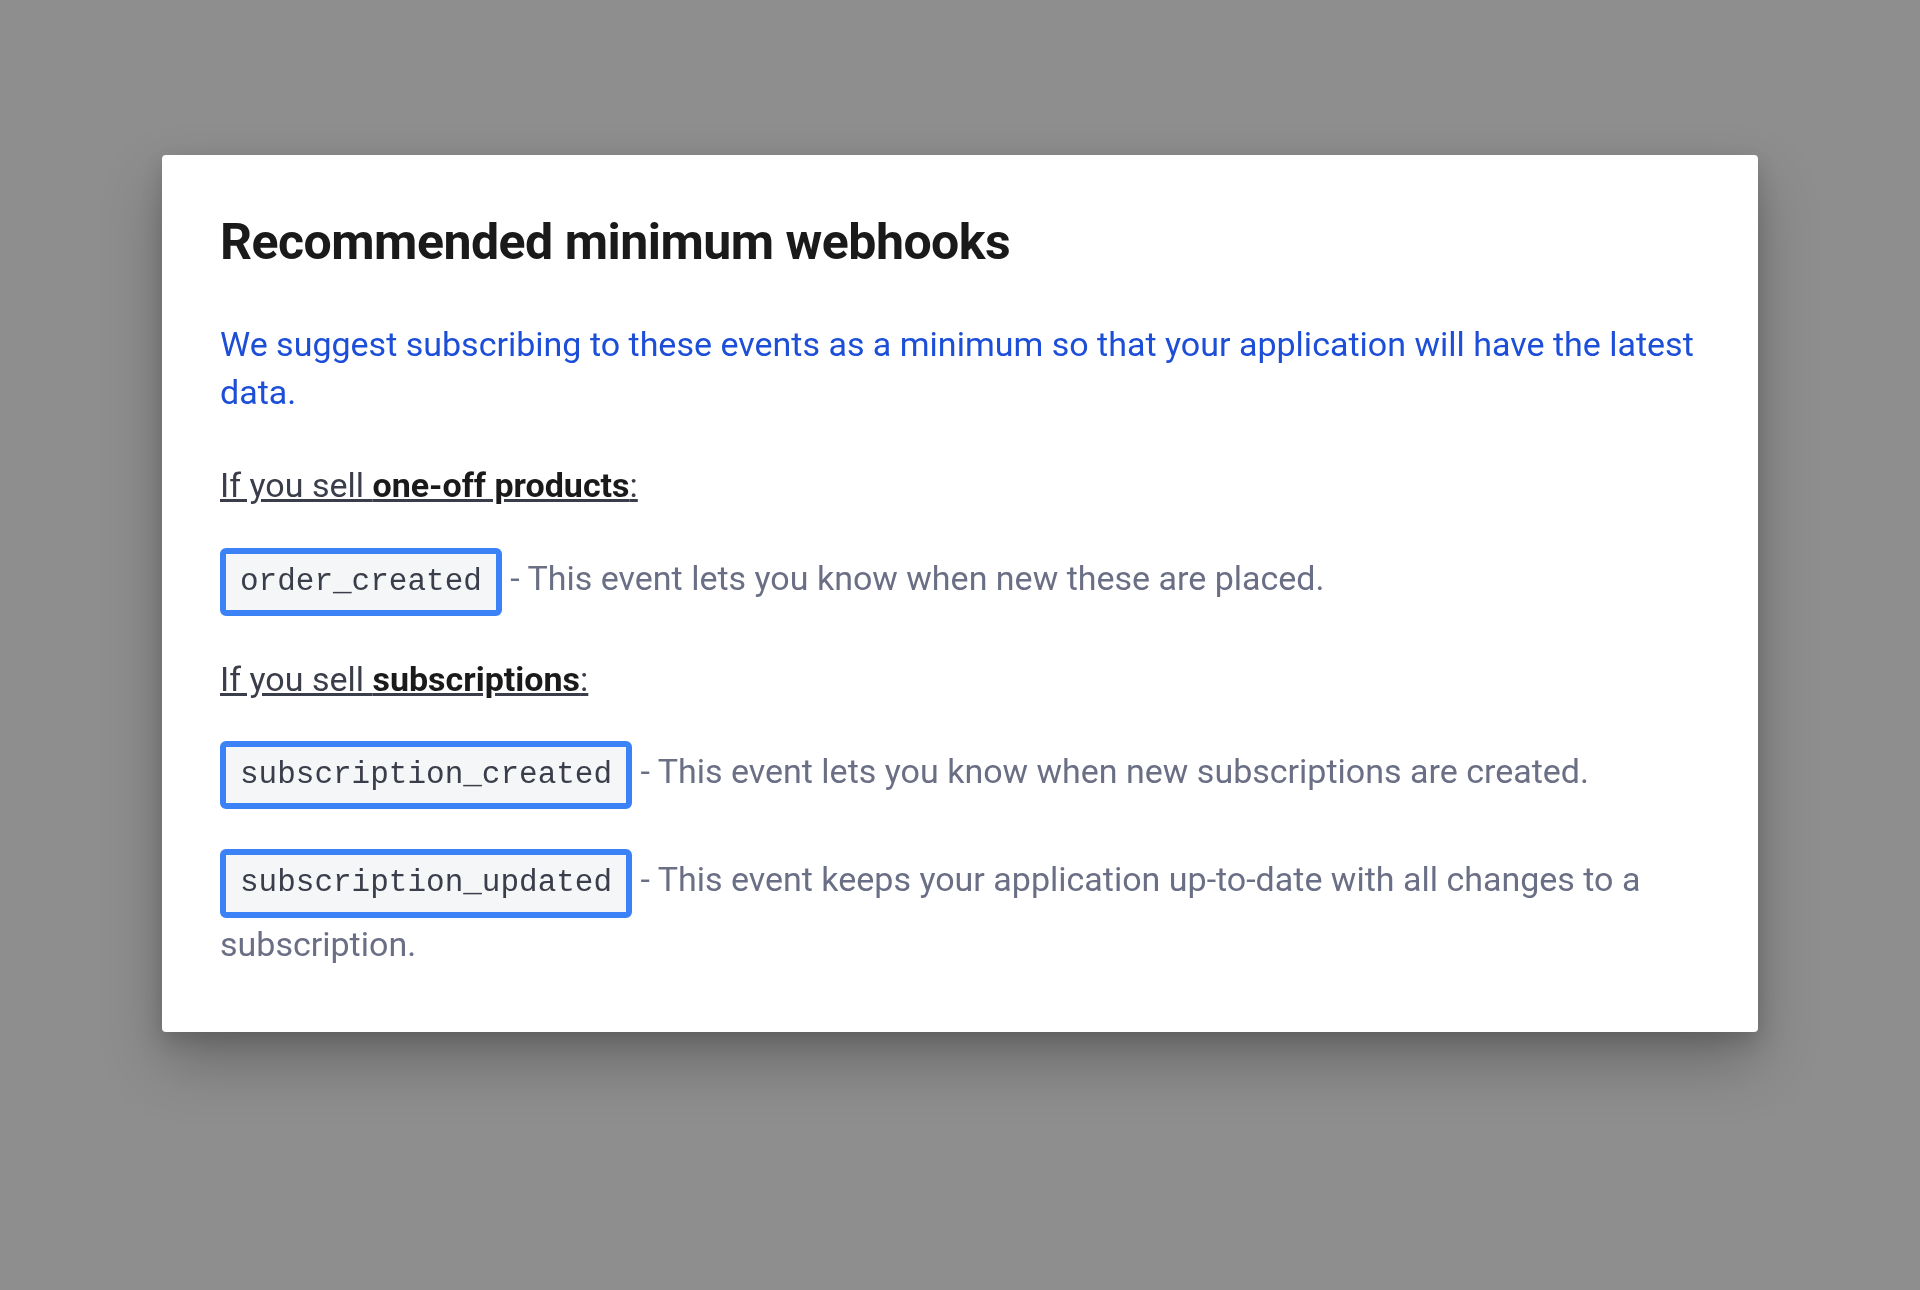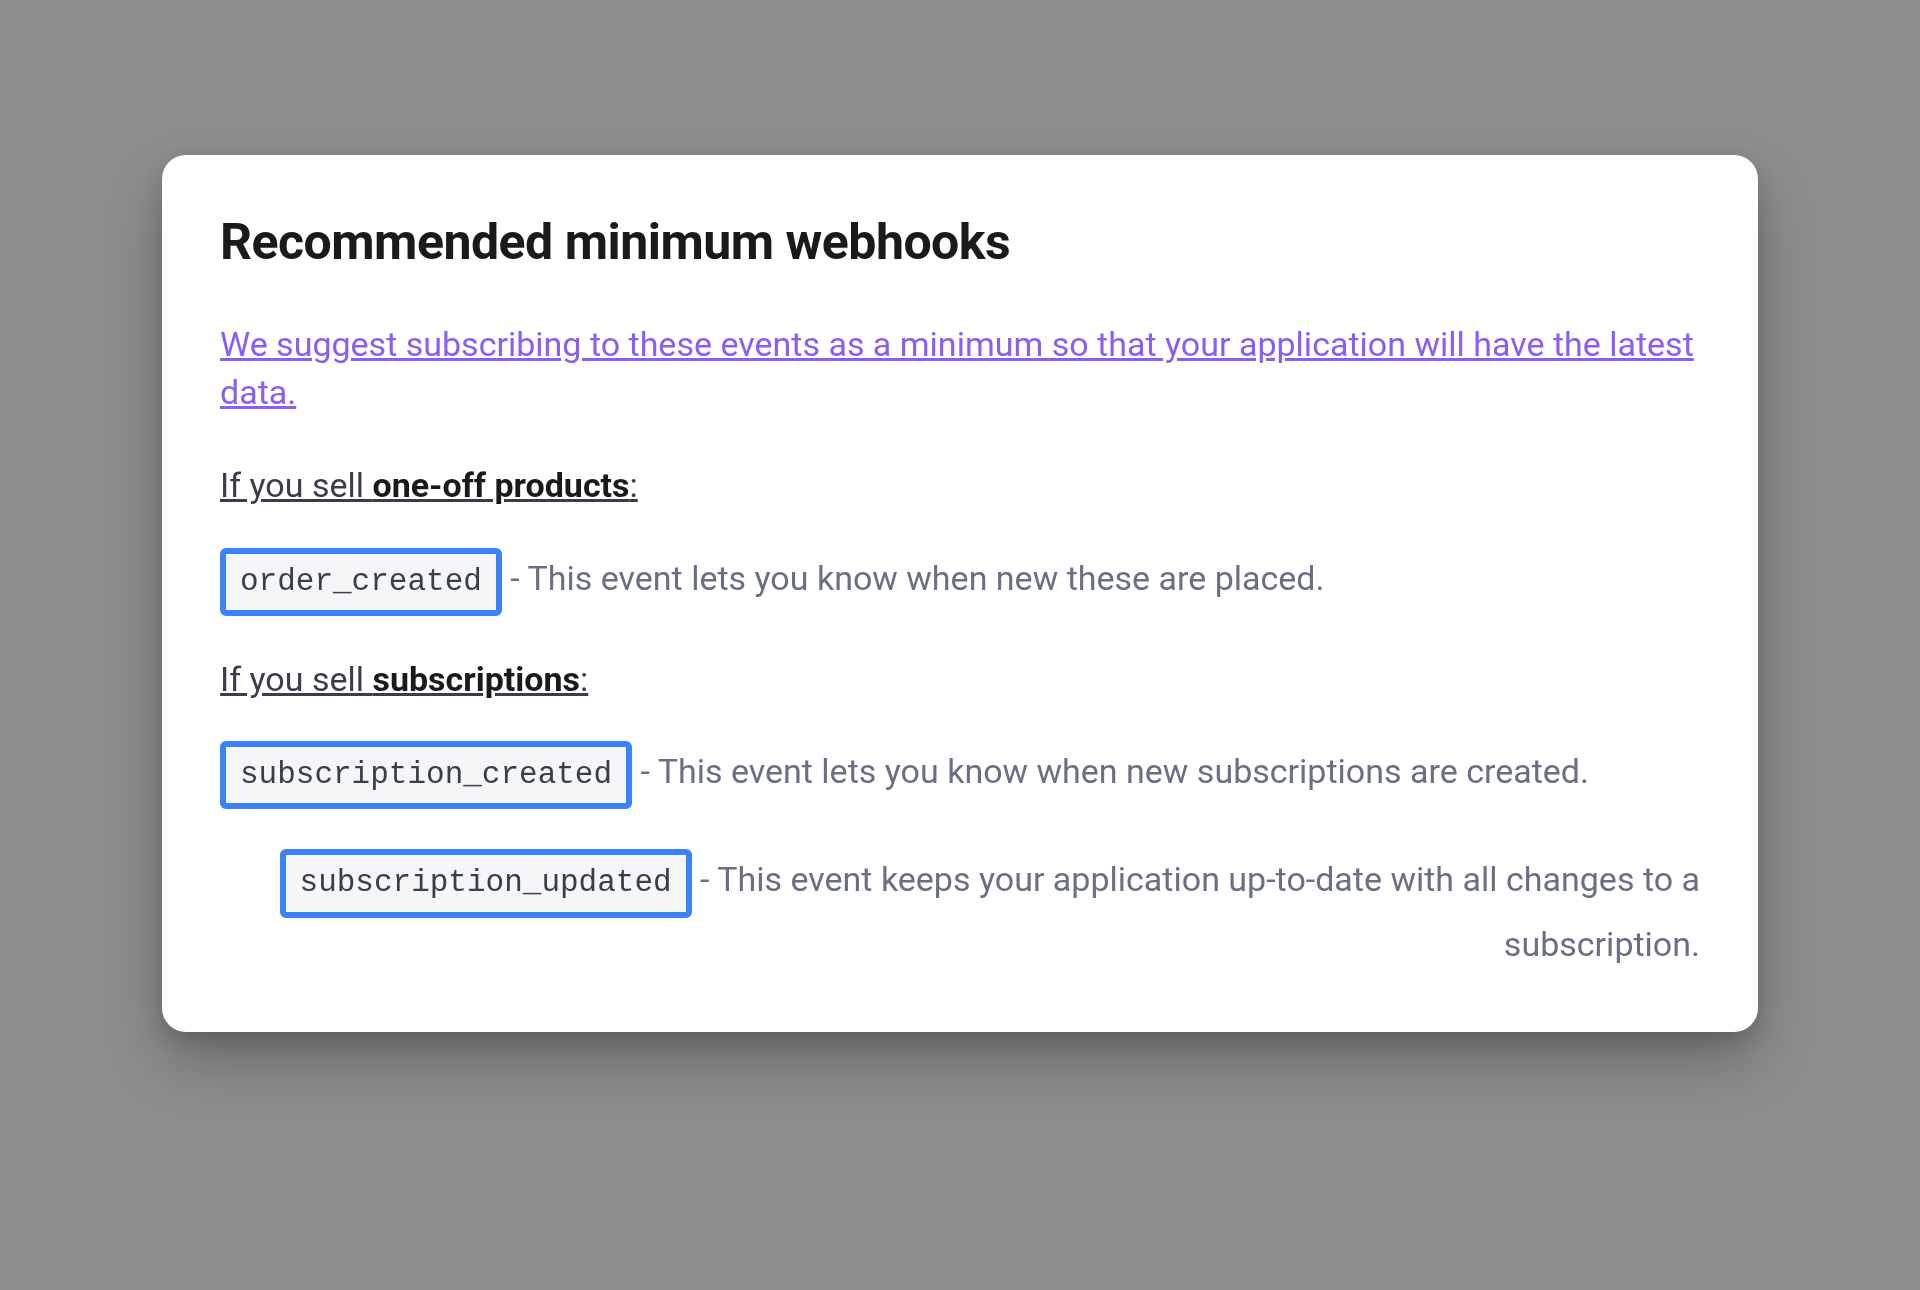--- a/index.html
+++ b/index.html
@@ -12,59 +12,57 @@
     background: #8e8e8e;
     width: 1920px;
     height: 1290px;
     display: flex;
     align-items: flex-start;
     justify-content: center;
     padding-top: 155px;
   }
   .card {
     background: #ffffff;
-    border-radius: 24px;
+    border-radius: 4px;
     width: 1596px;
     padding: 58px 58px 62px 58px;
     box-shadow: 0 30px 60px rgba(0,0,0,0.25), 0 8px 20px rgba(0,0,0,0.15);
   }
   .heading {
     font-size: 50px;
     font-weight: 700;
     color: #1a1a1a;
     letter-spacing: -0.5px;
     margin-bottom: 50px;
   }
   .intro {
     font-size: 34px;
-    color: #8b5cf6;
+    color: #1d4ed8;
     line-height: 1.4;
     margin-bottom: 46px;
-    text-decoration: underline;
   }
   .section-label {
     font-size: 34px;
     color: #3a3d4a;
     line-height: 1.4;
     margin-bottom: 38px;
     text-decoration: underline;
   }
   .section-label .bold {
     font-weight: 700;
     color: #1a1a1a;
   }
   .item {
     font-size: 34px;
     color: #6b6f85;
     line-height: 1.55;
     margin-bottom: 40px;
   }
   .item:last-child {
     margin-bottom: 0;
-    text-align: right;
   }
   .code-tag {
     font-family: 'SFMono-Regular', Consolas, 'Liberation Mono', Menlo, monospace;
     font-size: 31px;
     background: #f5f6f8;
     border: 6px solid #3b82f6;
     border-radius: 6px;
     padding: 4px 14px;
     color: #3a3d4a;
     display: inline-block;

